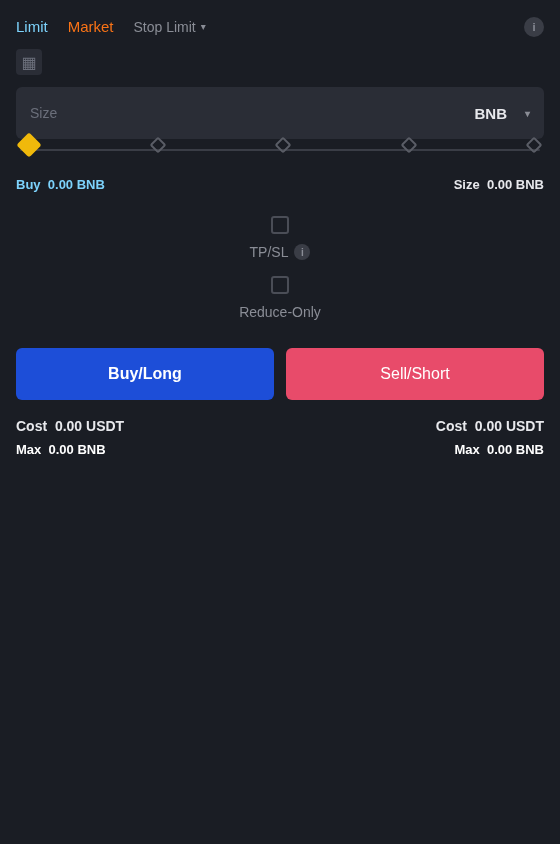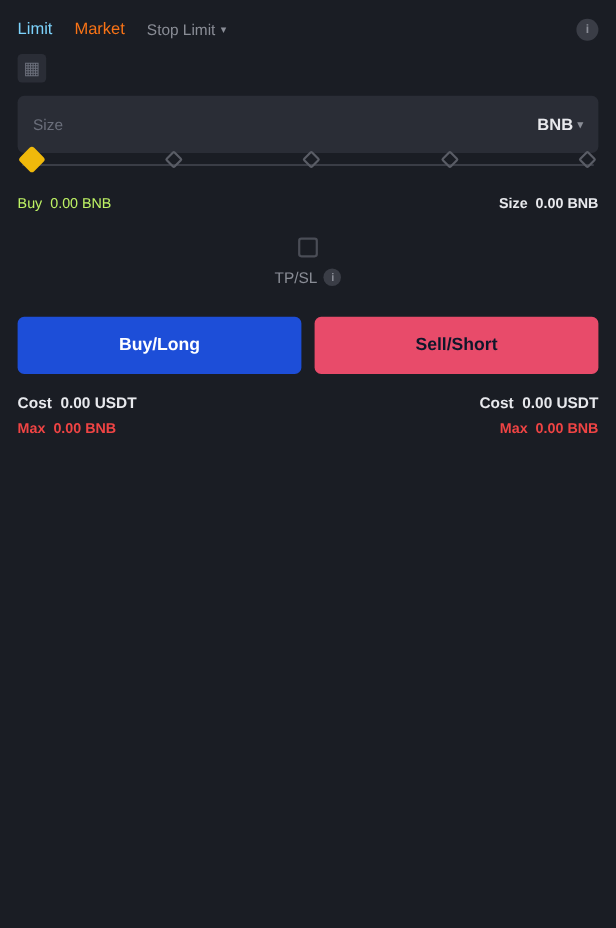--- a/index.html
+++ b/index.html
@@ -112,21 +112,21 @@
       align-items: center;
       justify-content: space-between;
     }
     .input-label {
       color: #6b6f7b;
       font-size: 14px;
     }
     .input-right {
       display: flex;
       align-items: center;
-      gap: 4px;
+      gap: 18px;
       color: #e8e9ed;
       font-weight: 600;
       font-size: 15px;
     }
     .input-right .caret {
       color: #8a8d96;
       font-size: 10px;
     }
 
     
@@ -181,21 +181,21 @@
       margin-top: -1px;
     }
 
     
     .buy-sell-row {
       display: flex;
       justify-content: space-between;
       margin-bottom: 24px;
     }
     .buy-label { color: #6b6f7b; font-size: 13px; }
-    .buy-label span { color: #bef264; font-weight: 400; }
+    .buy-label span { color: #7dd3fc; font-weight: 700; }
     .sell-label { color: #6b6f7b; font-size: 13px; }
     .sell-label span { color: #e8e9ed; font-weight: 600; }
 
     
     .checkbox-row {
       display: flex;
       align-items: center;
       gap: 10px;
       margin-bottom: 16px;
       flex-direction: column;
@@ -246,23 +246,23 @@
       font-size: 16px;
       font-weight: 700;
       border: none;
       cursor: pointer;
     }
     .btn-sell {
       flex: 1;
       height: 52px;
       border-radius: 6px;
       background: #e84b6a;
-      color: #0f172a;
+      color: #ffffff;
       font-size: 16px;
-      font-weight: 700;
+      font-weight: 400;
       border: none;
       cursor: pointer;
     }
 
     
     .cost-row {
       display: flex;
       justify-content: space-between;
       margin-bottom: 8px;
     }
@@ -272,21 +272,21 @@
     }
     .cost-item span {
       color: #e8e9ed;
       font-weight: 600;
     }
     .max-item {
       font-size: 13px;
       color: #6b6f7b;
     }
     .max-item span {
-      color: #ef4444;
+      color: #ffffff;
       font-weight: 600;
     }
   </style>
 </head>
 <body>
 
 <div class="tab-bar">
   <div class="tab normal">Limit</div>
   <div class="tab active">Market</div>
   <div class="stop-limit-tab">
@@ -336,20 +336,26 @@
   </div>
 
   <div class="checkbox-row">
     <div class="checkbox"></div>
     <div class="checkbox-label">
       <span>TP/SL</span>
       <div class="checkbox-info">i</div>
     </div>
   </div>
 
+  <div class="checkbox-row">
+    <div class="checkbox"></div>
+    <div class="checkbox-label">
+      <span>Reduce-Only</span>
+    </div>
+  </div>
 
   <div class="buttons-row">
     <button class="btn-buy">Buy/Long</button>
     <button class="btn-sell">Sell/Short</button>
   </div>
 
   <div class="cost-row">
     <div class="cost-item">
       <span>Cost</span>
       &nbsp;<span>0.00 USDT</span>

